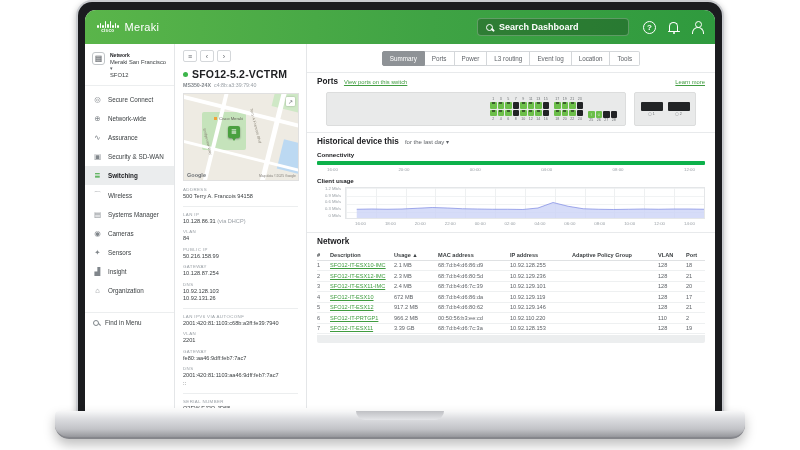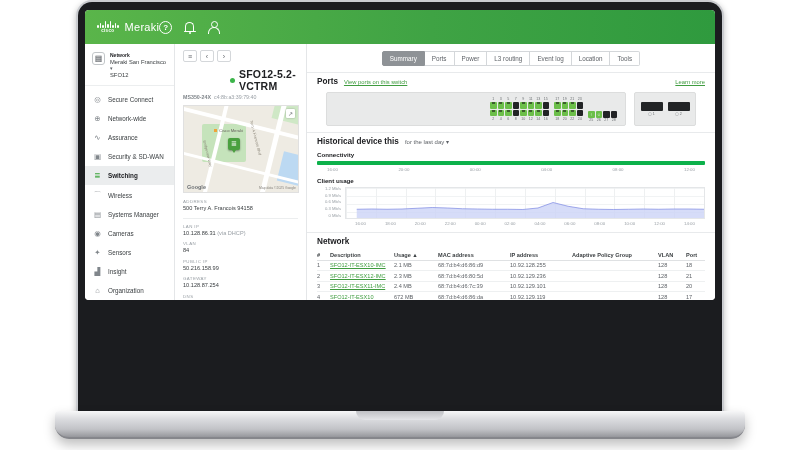--- a/index.html
+++ b/index.html
@@ -4,22 +4,22 @@
 <style>
   * { box-sizing: border-box; margin: 0; padding: 0; }
   html,body { width:800px; height:450px; background:#fff; overflow:hidden;
     font-family:"Liberation Sans", sans-serif; }
   .stage { position:relative; width:800px; height:450px; }
 
   
   .bezel { position:absolute; left:76px; top:0; width:648px; height:414px;
     background:#1b1c1f; border:2px solid #caccd0; border-bottom:none;
     border-radius:16px 16px 0 0; box-shadow:0 2px 6px rgba(0,0,0,.25); }
-  .screen { position:absolute; left:7px; top:8px; width:630px; height:290px;
-    background:#fff; border-radius:4px; overflow:hidden; }
+  .screen { position:absolute; left:7px; top:8px; width:630px; height:426px;
+    background:#fff; border-radius:11px; overflow:hidden; }
   .base { position:absolute; left:55px; top:411px; width:690px; height:28px;
     background:linear-gradient(#f7f7f8 0%, #dcdde0 30%, #c2c3c7 70%, #96979c 100%);
     border-radius:4px 4px 14px 14px; box-shadow:0 6px 12px rgba(0,0,0,.25);
     border-bottom:2px solid #85868b; }
   .notch { position:absolute; left:50%; top:0; transform:translateX(-50%);
     width:88px; height:9px; background:linear-gradient(#bfc0c4,#e4e5e8);
     border-radius:0 0 9px 9px; }
 
   
   .topbar { position:absolute; left:0; top:0; width:630px; height:34px;
@@ -79,21 +79,21 @@
     transform:rotate(45deg); right:-2.5px; bottom:-1px; }
   .find-label { font-size:6.3px; color:#3c4043; }
 
   
   .devpanel { width:132px; background:#fff; border-right:1px solid #e4e6e8;
     padding:6px 8px; overflow:hidden; }
   .dev-toolbar { display:flex; gap:3px; margin-bottom:6px; }
   .tool-btn { width:14px; height:12px; border:1px solid #d4d7da; border-radius:2px;
     background:#fff; font-size:7px; color:#5f6368; display:flex; align-items:center;
     justify-content:center; cursor:pointer; }
-  .dev-title { display:flex; align-items:center; gap:4px;margin-left:47px; }
+  .dev-title { display:flex; align-items:center; gap:4px; }
   .status-dot { width:5px; height:5px; border-radius:50%; background:#3cb54a; flex:0 0 auto; }
   .dev-name { font-size:10.5px; font-weight:bold; color:#202124; letter-spacing:.2px; }
   .dev-model { font-size:5.3px; color:#9aa0a6; margin:2px 0 5px; }
   .dev-model b { color:#80868b; font-weight:bold; margin-right:3px; }
 
   
   .map { position:relative; width:116px; height:88px; background:#eeebe3; overflow:hidden;
     border:1px solid #e0e0e0; cursor:pointer; }
   .park1 { position:absolute; left:18px; top:18px; width:44px; height:38px; background:#c5e3bb; border-radius:2px; }
   .park2 { position:absolute; right:-6px; top:-8px; width:30px; height:24px; background:#cfe8c6; transform:rotate(14deg); }
@@ -213,20 +213,24 @@
               <i style="height: 7px;"></i>
               <i style="height: 4px;"></i>
               <i style="height: 7px;"></i>
               <i style="height: 3px;"></i>
               <i style="height: 5px;"></i>
               <i style="height: 3px;"></i>
             </span>
           <span class="cisco-word">cisco</span>
         </span>
         <span class="meraki">Meraki</span>
+        <div class="search">
+          <span class="mag"></span>
+          <span class="search-txt">Search Dashboard</span>
+        </div>
         <div class="top-icons">
           <span class="help">?</span>
           <span class="bell"></span>
           <span class="person"></span>
         </div>
       </header>
 
       <div class="app">
 
         <nav class="sidebar">

